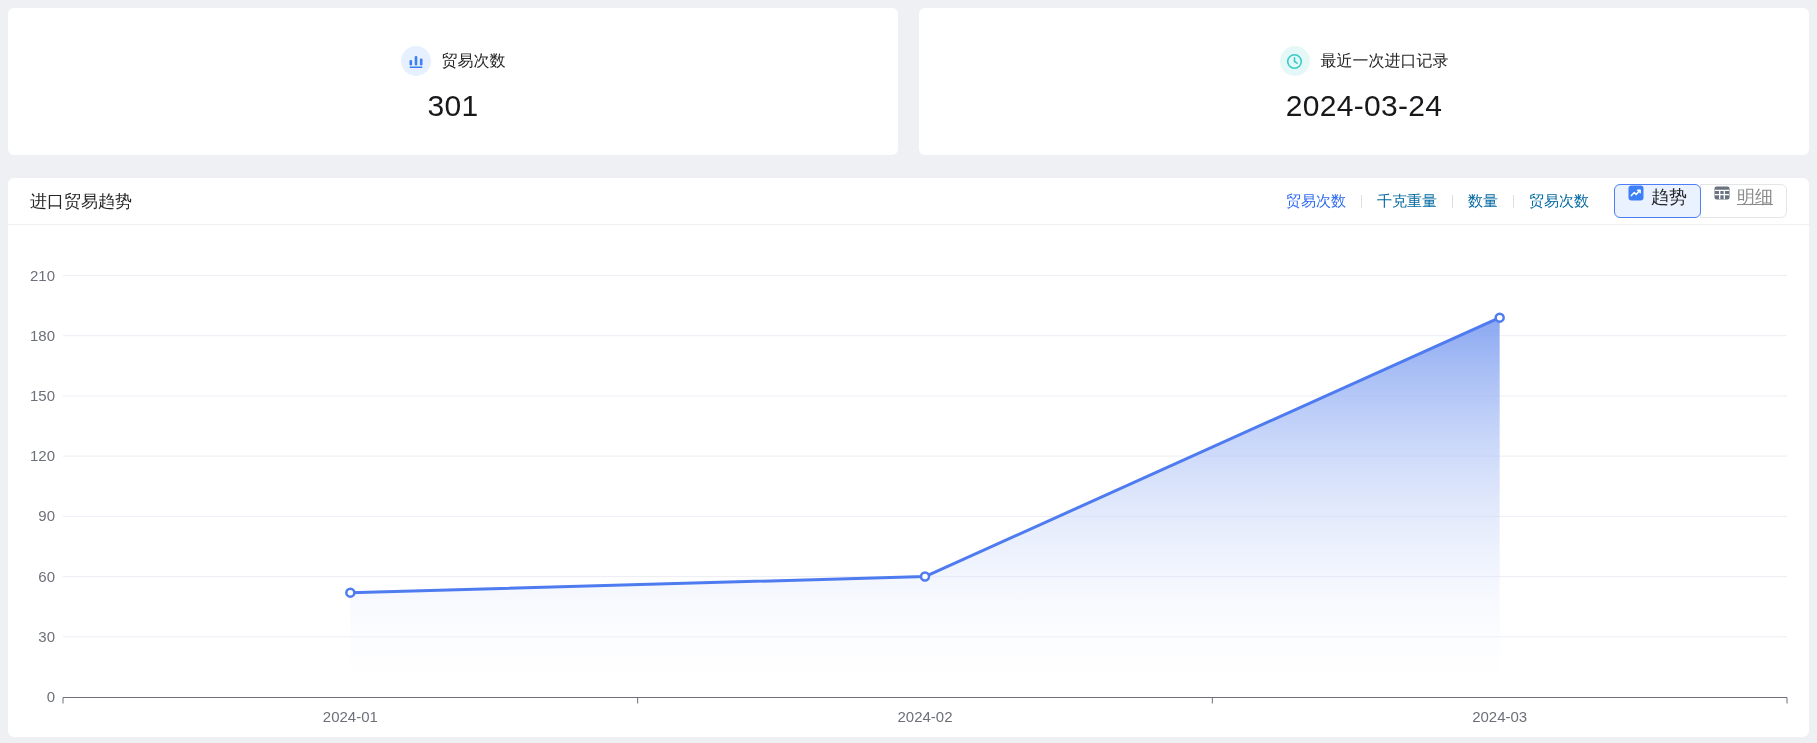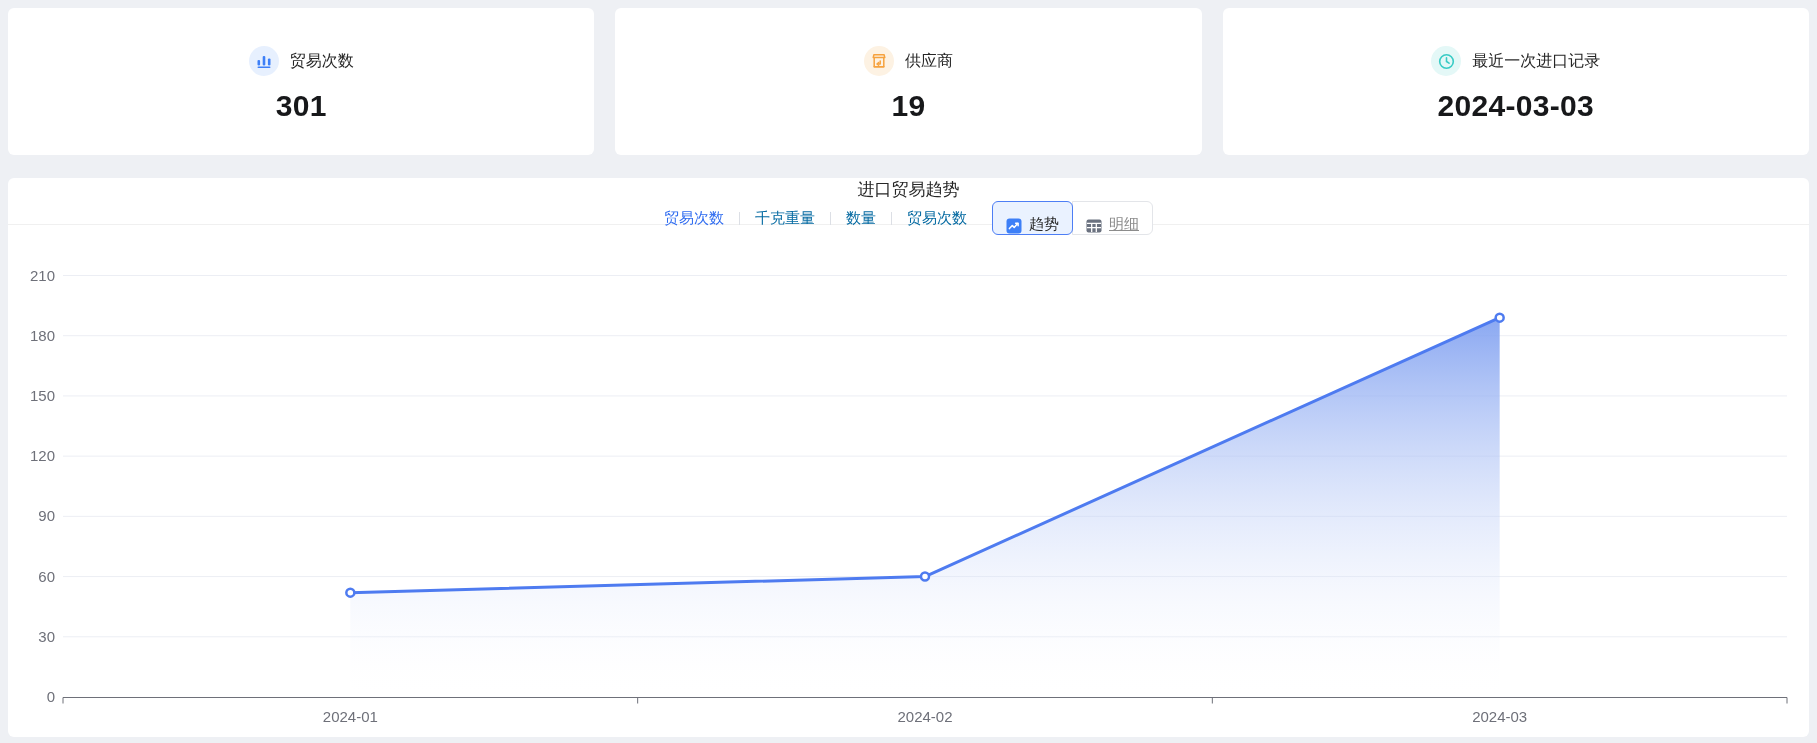--- a/index.html
+++ b/index.html
@@ -23,46 +23,45 @@
     align-items: center; justify-content: center;
     gap: 13px; padding-top: 6px;
   }
   .stat-top { display: flex; align-items: center; gap: 11px; }
   .stat-icon {
     width: 30px; height: 30px; border-radius: 50%;
     display: flex; align-items: center; justify-content: center;
     flex: none;
   }
   .stat-label { font-size: 16px; color: #262626; }
-  .stat-value { font-size: 30px; color: #17181A; font-weight: 700; letter-spacing: .3px; }
+  .stat-value { font-size: 30px; color: #17181A; font-weight: 400; letter-spacing: .3px; }
 
   
   .chart-card {
     position: absolute; left: 8px; top: 178px;
     width: 1801px; height: 559px;
     background: #fff; border-radius: 6px;
   }
   .chart-header {
     height: 47px; display: flex; align-items: center;
     justify-content: space-between; padding: 0 22px;
     border-bottom: 1px solid #F0F0F0;
-    flex-direction: column;
   }
   .chart-title { font-size: 17px; color: #262626; font-weight: 500; }
   .header-right { display: flex; align-items: center; }
   .metric-tabs { display: flex; align-items: center; }
   .metric-tab { font-size: 15px; color: #0369a1; cursor: pointer; white-space: nowrap; }
   .metric-tab.active { color: #2E6BF0; }
   .tab-divider { width: 1px; height: 13px; background: #DCDFE5; margin: 0 15px; }
   .view-group { display: flex; margin-left: 25px; }
   .view-btn {
-    display: flex; align-items: flex-end; gap: 7px;
+    display: flex; align-items: flex-start; gap: 7px;
     height: 34px; padding: 0 13px;
     border: 1px solid #E3E5E9; background: #fff;
-    font-size: 15px; color: #8C8C8C; cursor: pointer;
+    font-size: 18px; color: #8C8C8C; cursor: pointer;
     font-family: inherit;
   }
   .view-btn:first-child { border-radius: 6px 0 0 6px; }
   .view-btn:last-child  { border-radius: 0 6px 6px 0; margin-left: -1px; text-decoration: underline; }
   .view-btn.active {
     border-color: #4D7EF5; background: #EAF2FF; color: #262626;
     border-radius: 6px; position: relative; z-index: 1;
   }
   .view-btn .btn-icon { display: flex; }
 
@@ -83,47 +82,32 @@
           <rect x="6.7" y="3" width="2.6" height="9.5" rx="1.1" fill="currentColor"></rect>
           <rect x="11.9" y="5.5" width="2.6" height="7" rx="1.1" fill="currentColor"></rect>
           <rect x="1.5" y="13.4" width="13" height="1.6" rx="0.8" fill="currentColor"></rect>
         </svg>
       </span>
       <span class="stat-label">贸易次数</span>
     </div>
     <div class="stat-value">301</div>
   </div>
 
-  <div class="stat-card">
-    <div class="stat-top">
-      <span class="stat-icon" style="background: rgb(253, 242, 227); color: rgb(246, 162, 63);">
-        <svg width="16" height="16" viewBox="0 0 16 16" fill="none" stroke="currentColor" stroke-width="1.5" stroke-linecap="round" stroke-linejoin="round">
-          <path d="M2.2 4.6 L2.9 1.8 H13.1 L13.8 4.6 Z"></path>
-          <path d="M3.2 4.8 V13.8 H12.8 V4.8"></path>
-          <path d="M3.2 13.8 H12.8"></path>
-          <path d="M9.2 8 V11 H6.4"></path>
-          <path d="M7.6 9.6 L6.1 11 L7.6 12.3"></path>
-        </svg>
-      </span>
-      <span class="stat-label">供应商</span>
-    </div>
-    <div class="stat-value">19</div>
-  </div>
 
   <div class="stat-card">
     <div class="stat-top">
       <span class="stat-icon" style="background: rgb(228, 248, 247); color: rgb(56, 203, 197);">
         <svg width="17" height="17" viewBox="0 0 16 16" fill="none" stroke="currentColor" stroke-width="1.5" stroke-linecap="round" stroke-linejoin="round">
           <circle cx="8" cy="8" r="6.4"></circle>
           <path d="M8 4.6 V8 L10.4 9.6"></path>
         </svg>
       </span>
       <span class="stat-label">最近一次进口记录</span>
     </div>
-    <div class="stat-value">2024-03-03</div>
+    <div class="stat-value">2024-03-24</div>
   </div>
 
 </div>
 
 <div class="chart-card">
 
   <div class="chart-header">
     <div class="chart-title">进口贸易趋势</div>
 
     <div class="header-right">

